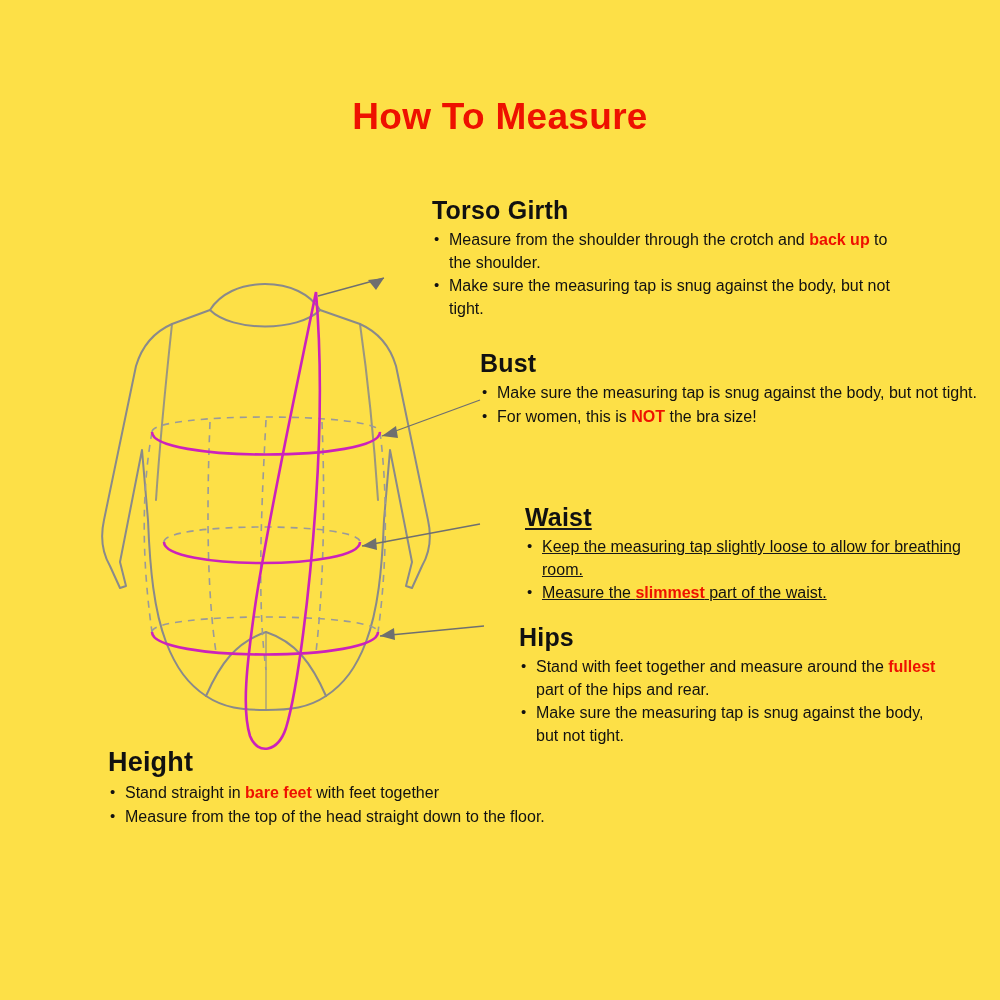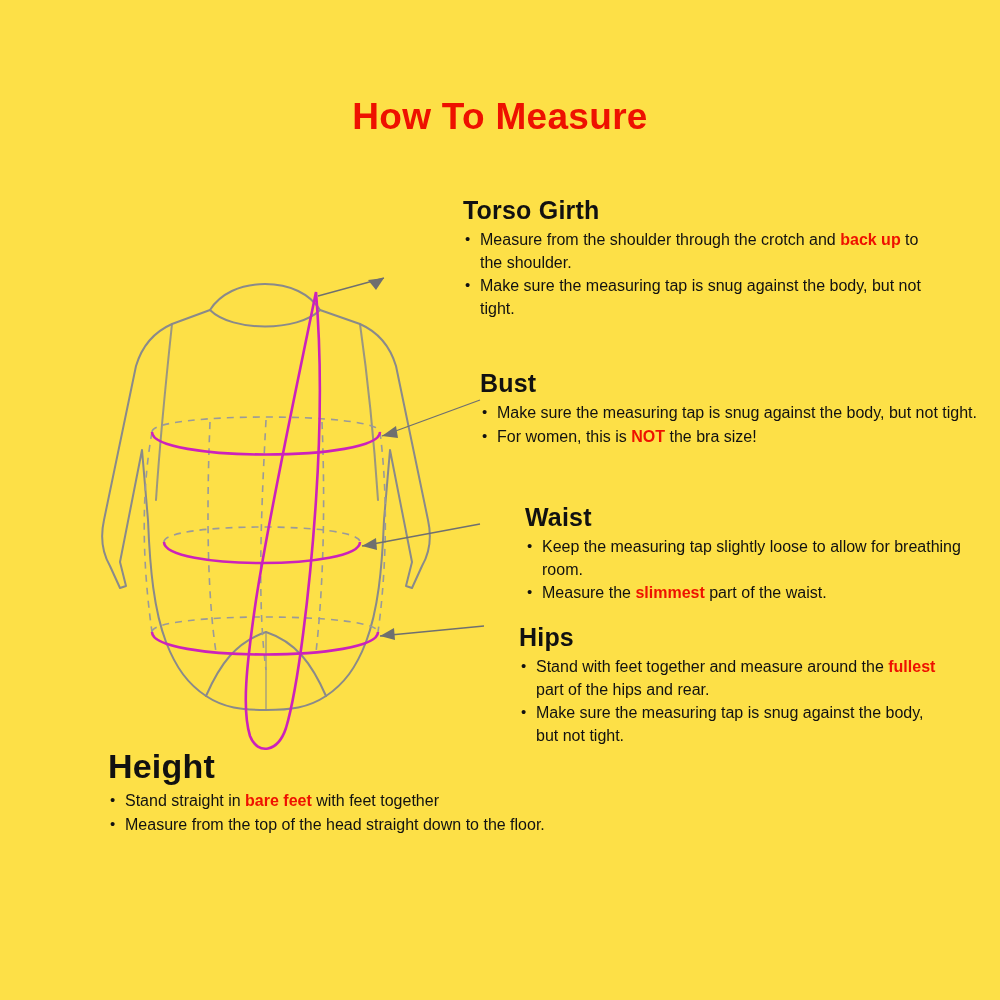--- a/index.html
+++ b/index.html
@@ -71,27 +71,27 @@
     left: 2px;
     top: -1px;
     font-size: 15px;
     color: #111111;
   }
   .hl {
     color: #ee1100;
     font-weight: bold;
   }
 
-  #blk-torso { left: 432px; top: 196px; width: 470px; margin-left: 31px; }
-  #blk-bust  { left: 480px; top: 369px; width: 500px; }
-  #blk-waist { left: 525px; top: 503px; width: 440px; }
+  #blk-torso { left: 432px; top: 196px; width: 470px; }
+  #blk-bust  { left: 480px; top: 349px; width: 500px; }
+  #blk-waist { left: 525px; top: 503px; width: 440px; text-decoration: underline; }
   #blk-hips  { left: 519px; top: 623px; width: 420px; }
   #blk-height{ left: 108px; top: 747px; width: 520px; }
 
-  #blk-height h2 { font-size: 34px; }
+  #blk-height h2 { font-size: 27px; }
 </style>
 </head>
 <body>
 
 <div id="page">
 
   <div id="title">How To Measure</div>
 
   <svg id="figure" viewBox="0 0 460 500">
     <g fill="none" stroke="#8a8a8a" stroke-width="2" stroke-linejoin="round" stroke-linecap="round">

